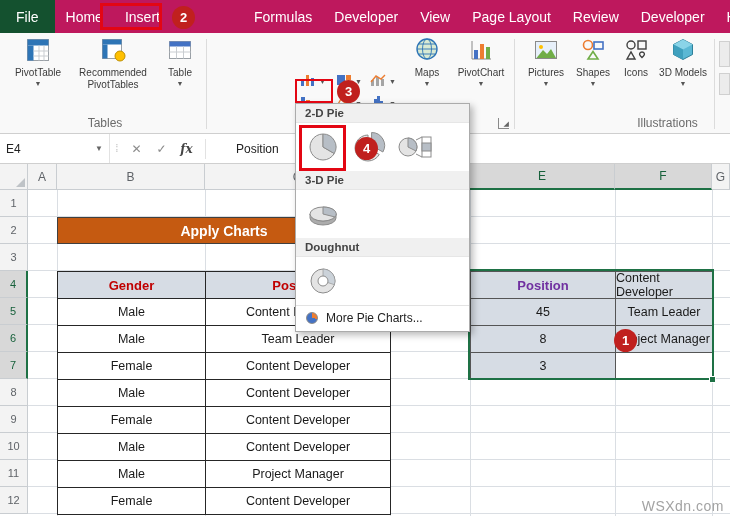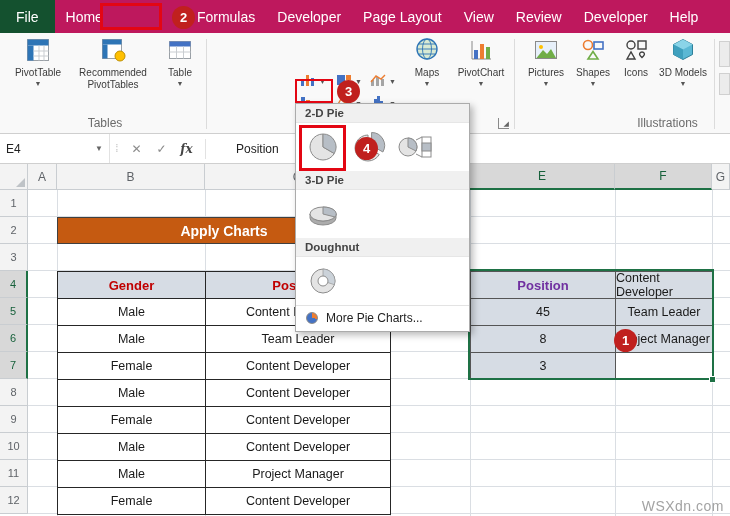--- a/index.html
+++ b/index.html
@@ -80,24 +80,25 @@
   .ann-circle { position:absolute; width:23px; height:23px; border-radius:50%; background:#C0201E; color:#fff; font-weight:bold; font-size:13px; display:flex; align-items:center; justify-content:center; z-index:31; }
 </style>
 </head>
 <body>
 
 <div class="screen">
 
   <div class="tabs-bar">
     <div class="tab tab-file">File</div>
     <div class="tab">Home</div>
+    <div class="tab">Insert</div>
     <div class="tab tab-formulas">Formulas</div>
     <div class="tab">Developer</div>
+    <div class="tab">View</div>
     <div class="tab">Page Layout</div>
-    <div class="tab">View</div>
     <div class="tab">Review</div>
     <div class="tab">Developer</div>
     <div class="tab">Help</div>
   </div>
 
   <div class="ribbon">
 
     <div class="bigbtn" style="left:10px; width:56px;">
       <span>
         <svg width="26" height="26" viewBox="0 0 26 26">

